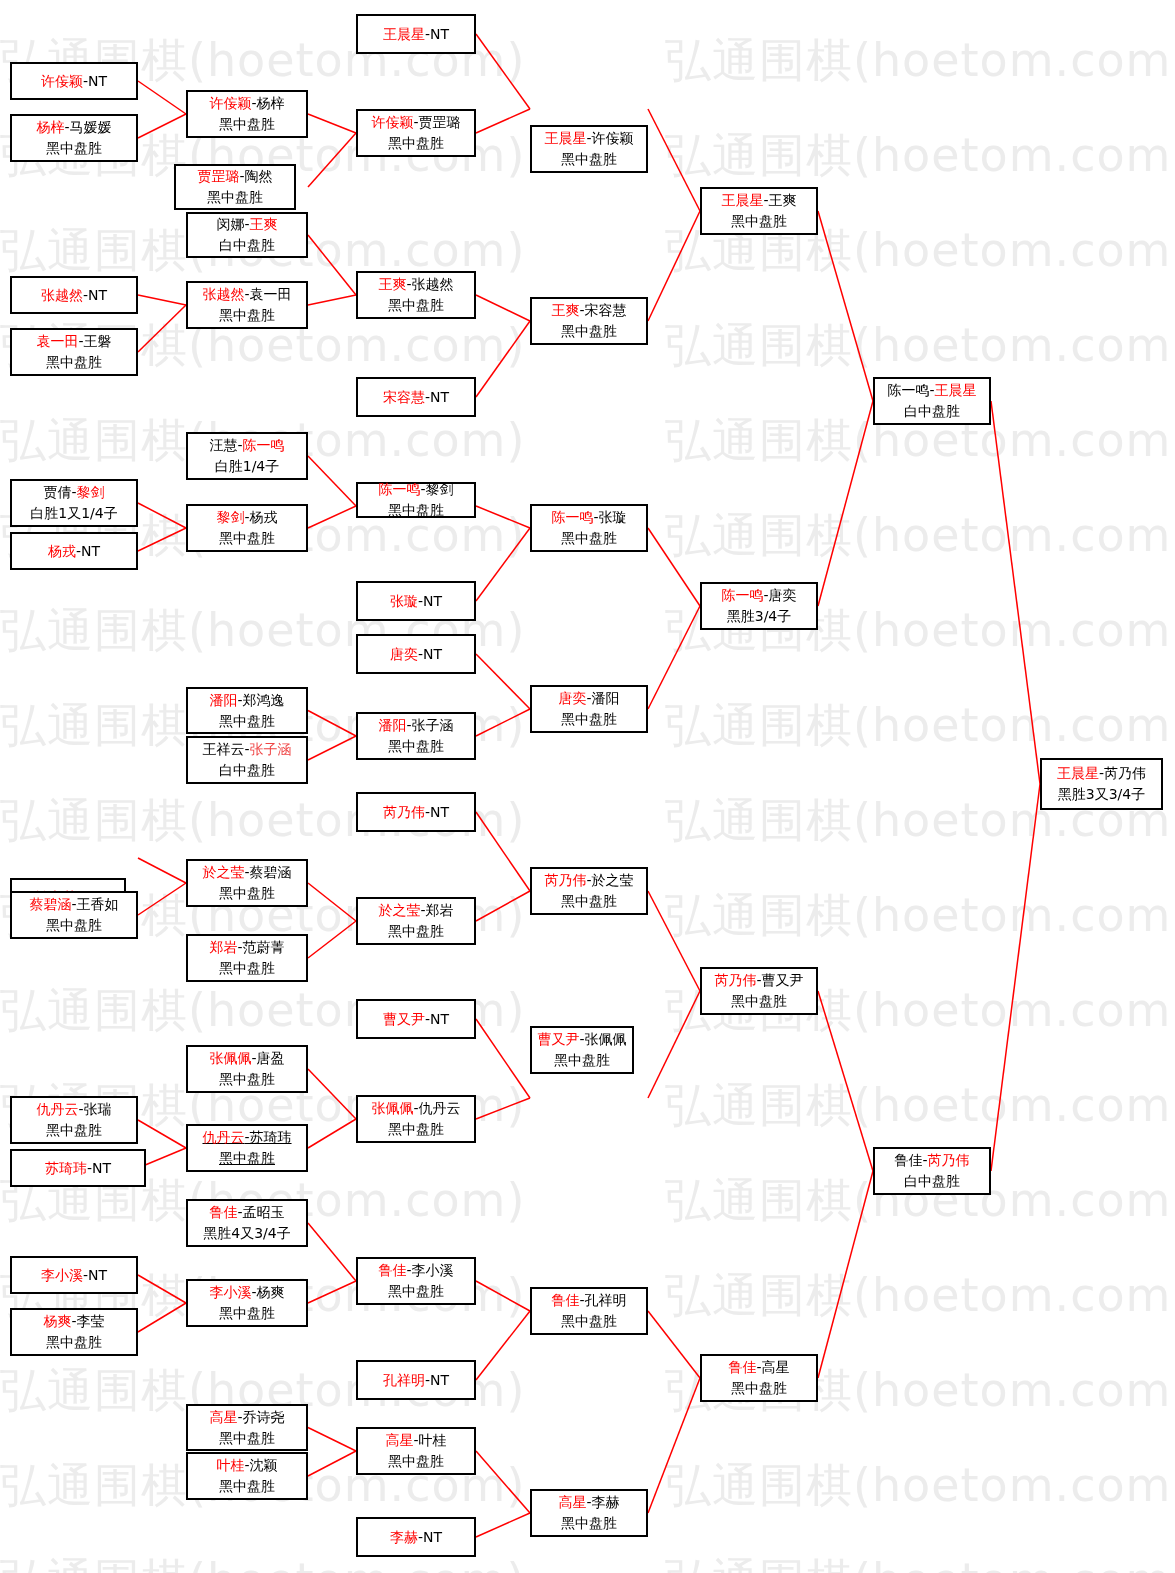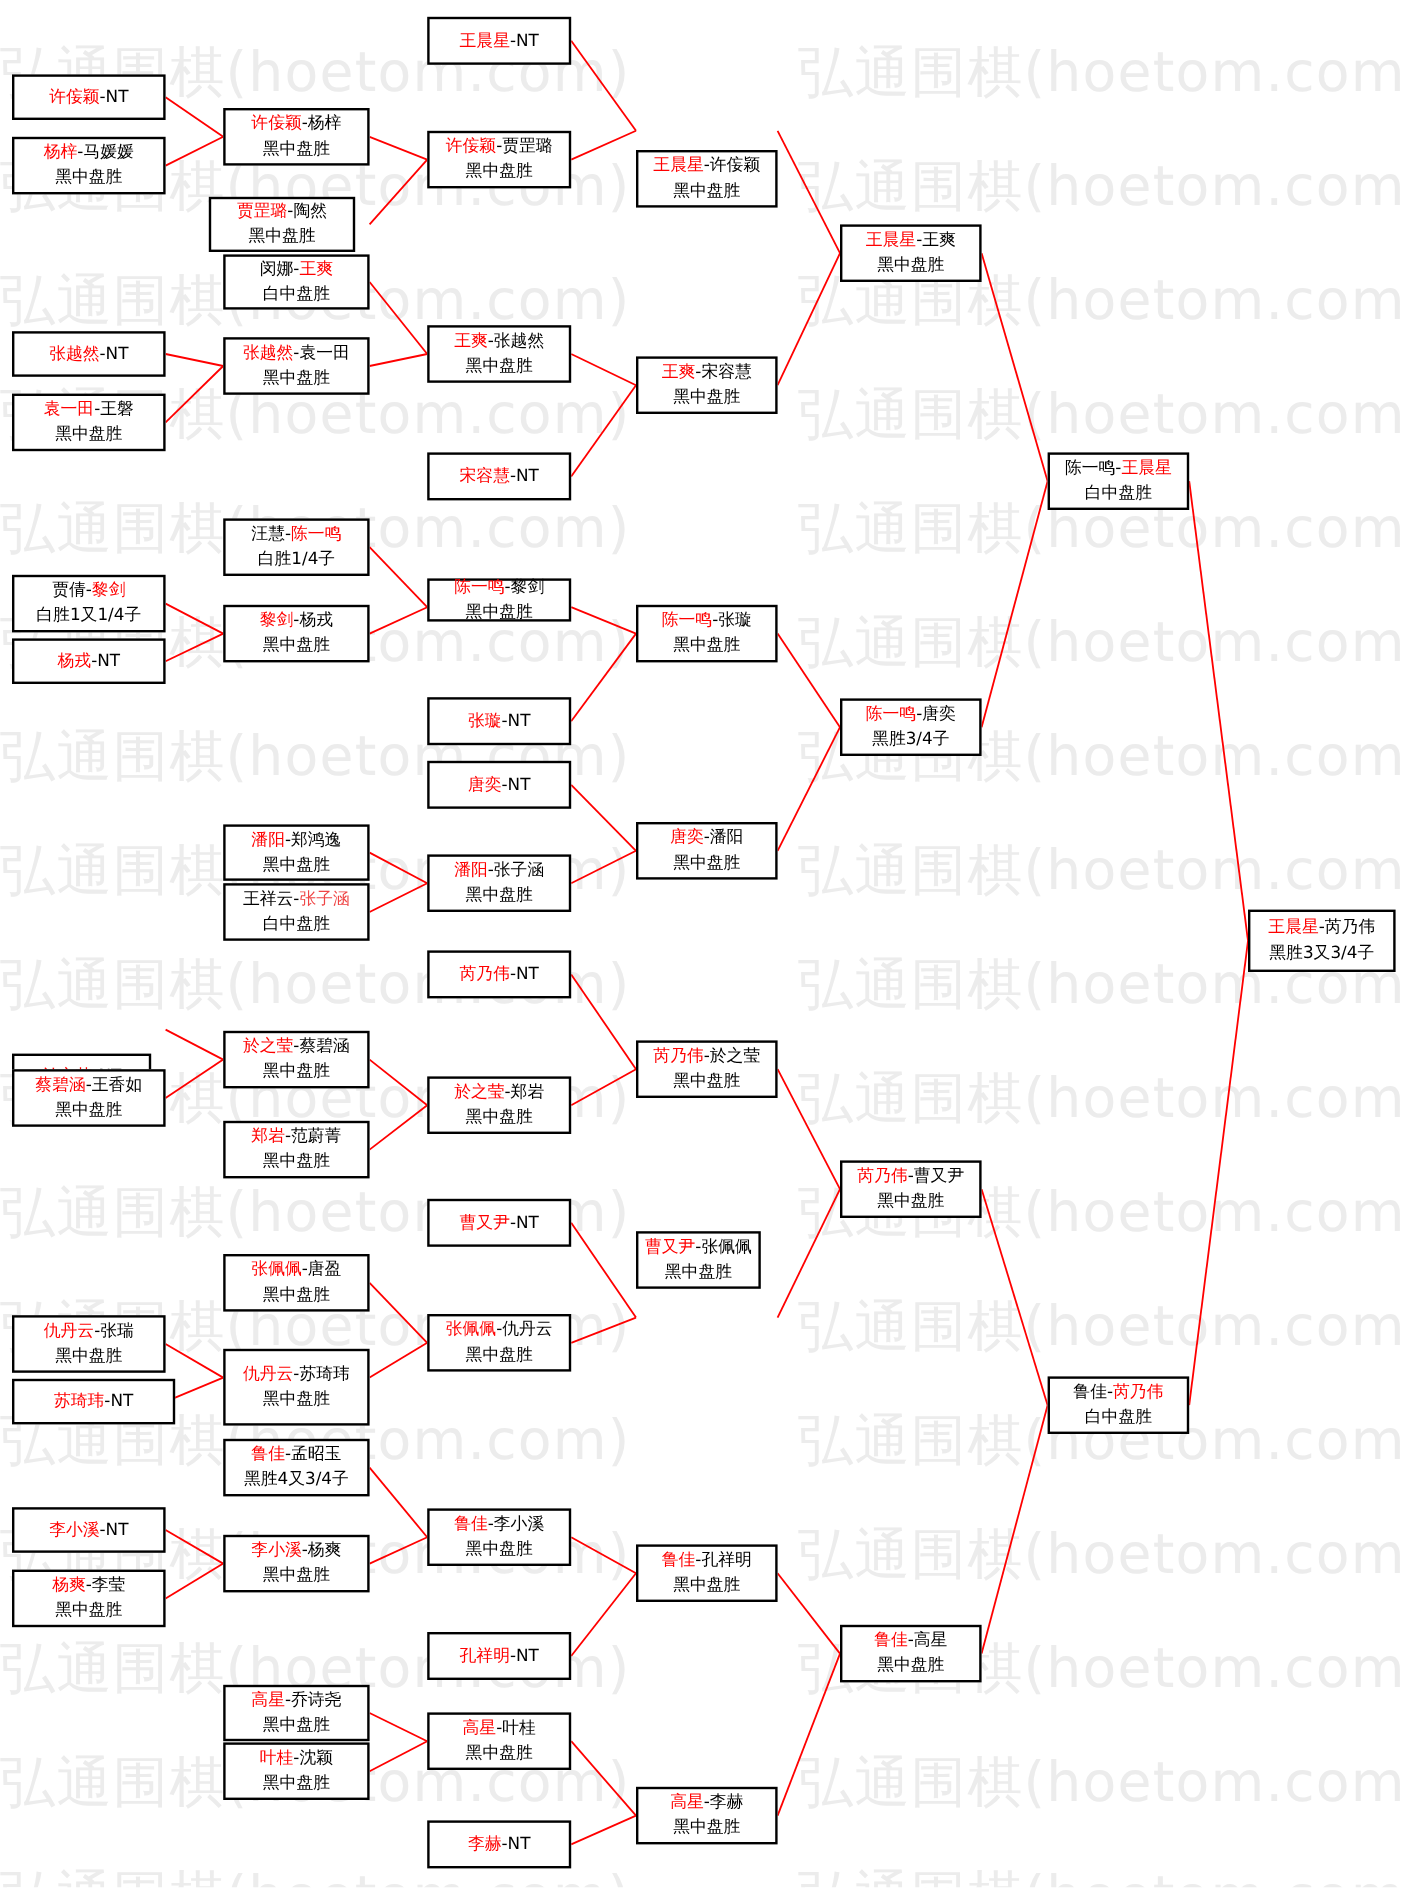--- a/index.html
+++ b/index.html
@@ -224,21 +224,21 @@
         <div class="l2">黑中盘胜</div>
       </div>
       <div class="box" style="left: 186px; top: 934px; width: 122px; height: 48px; border-color: rgb(0, 0, 0);">
         <div class="l1"><span class="win" style="color: rgb(255, 0, 0);">郑岩</span><span>-范蔚菁</span></div>
         <div class="l2">黑中盘胜</div>
       </div>
       <div class="box" style="left: 186px; top: 1045px; width: 122px; height: 48px; border-color: rgb(0, 0, 0);">
         <div class="l1"><span class="win" style="color: rgb(255, 0, 0);">张佩佩</span><span>-唐盈</span></div>
         <div class="l2">黑中盘胜</div>
       </div>
-      <div class="box" style="left: 186px; top: 1124px; width: 122px; height: 64px; border-color: rgb(0, 0, 0);">
+      <div class="box" style="left: 186px; top: 1124px; width: 122px; height: 48px; border-color: rgb(0, 0, 0); text-decoration: underline;">
         <div class="l1"><span class="win" style="color: rgb(255, 0, 0);">仇丹云</span><span>-苏琦玮</span></div>
         <div class="l2">黑中盘胜</div>
       </div>
       <div class="box" style="left: 186px; top: 1199px; width: 122px; height: 48px; border-color: rgb(0, 0, 0);">
         <div class="l1"><span class="win" style="color: rgb(255, 0, 0);">鲁佳</span><span>-孟昭玉</span></div>
         <div class="l2">黑胜4又3/4子</div>
       </div>
       <div class="box" style="left: 186px; top: 1279px; width: 122px; height: 48px; border-color: rgb(0, 0, 0);">
         <div class="l1"><span class="win" style="color: rgb(255, 0, 0);">李小溪</span><span>-杨爽</span></div>
         <div class="l2">黑中盘胜</div>

